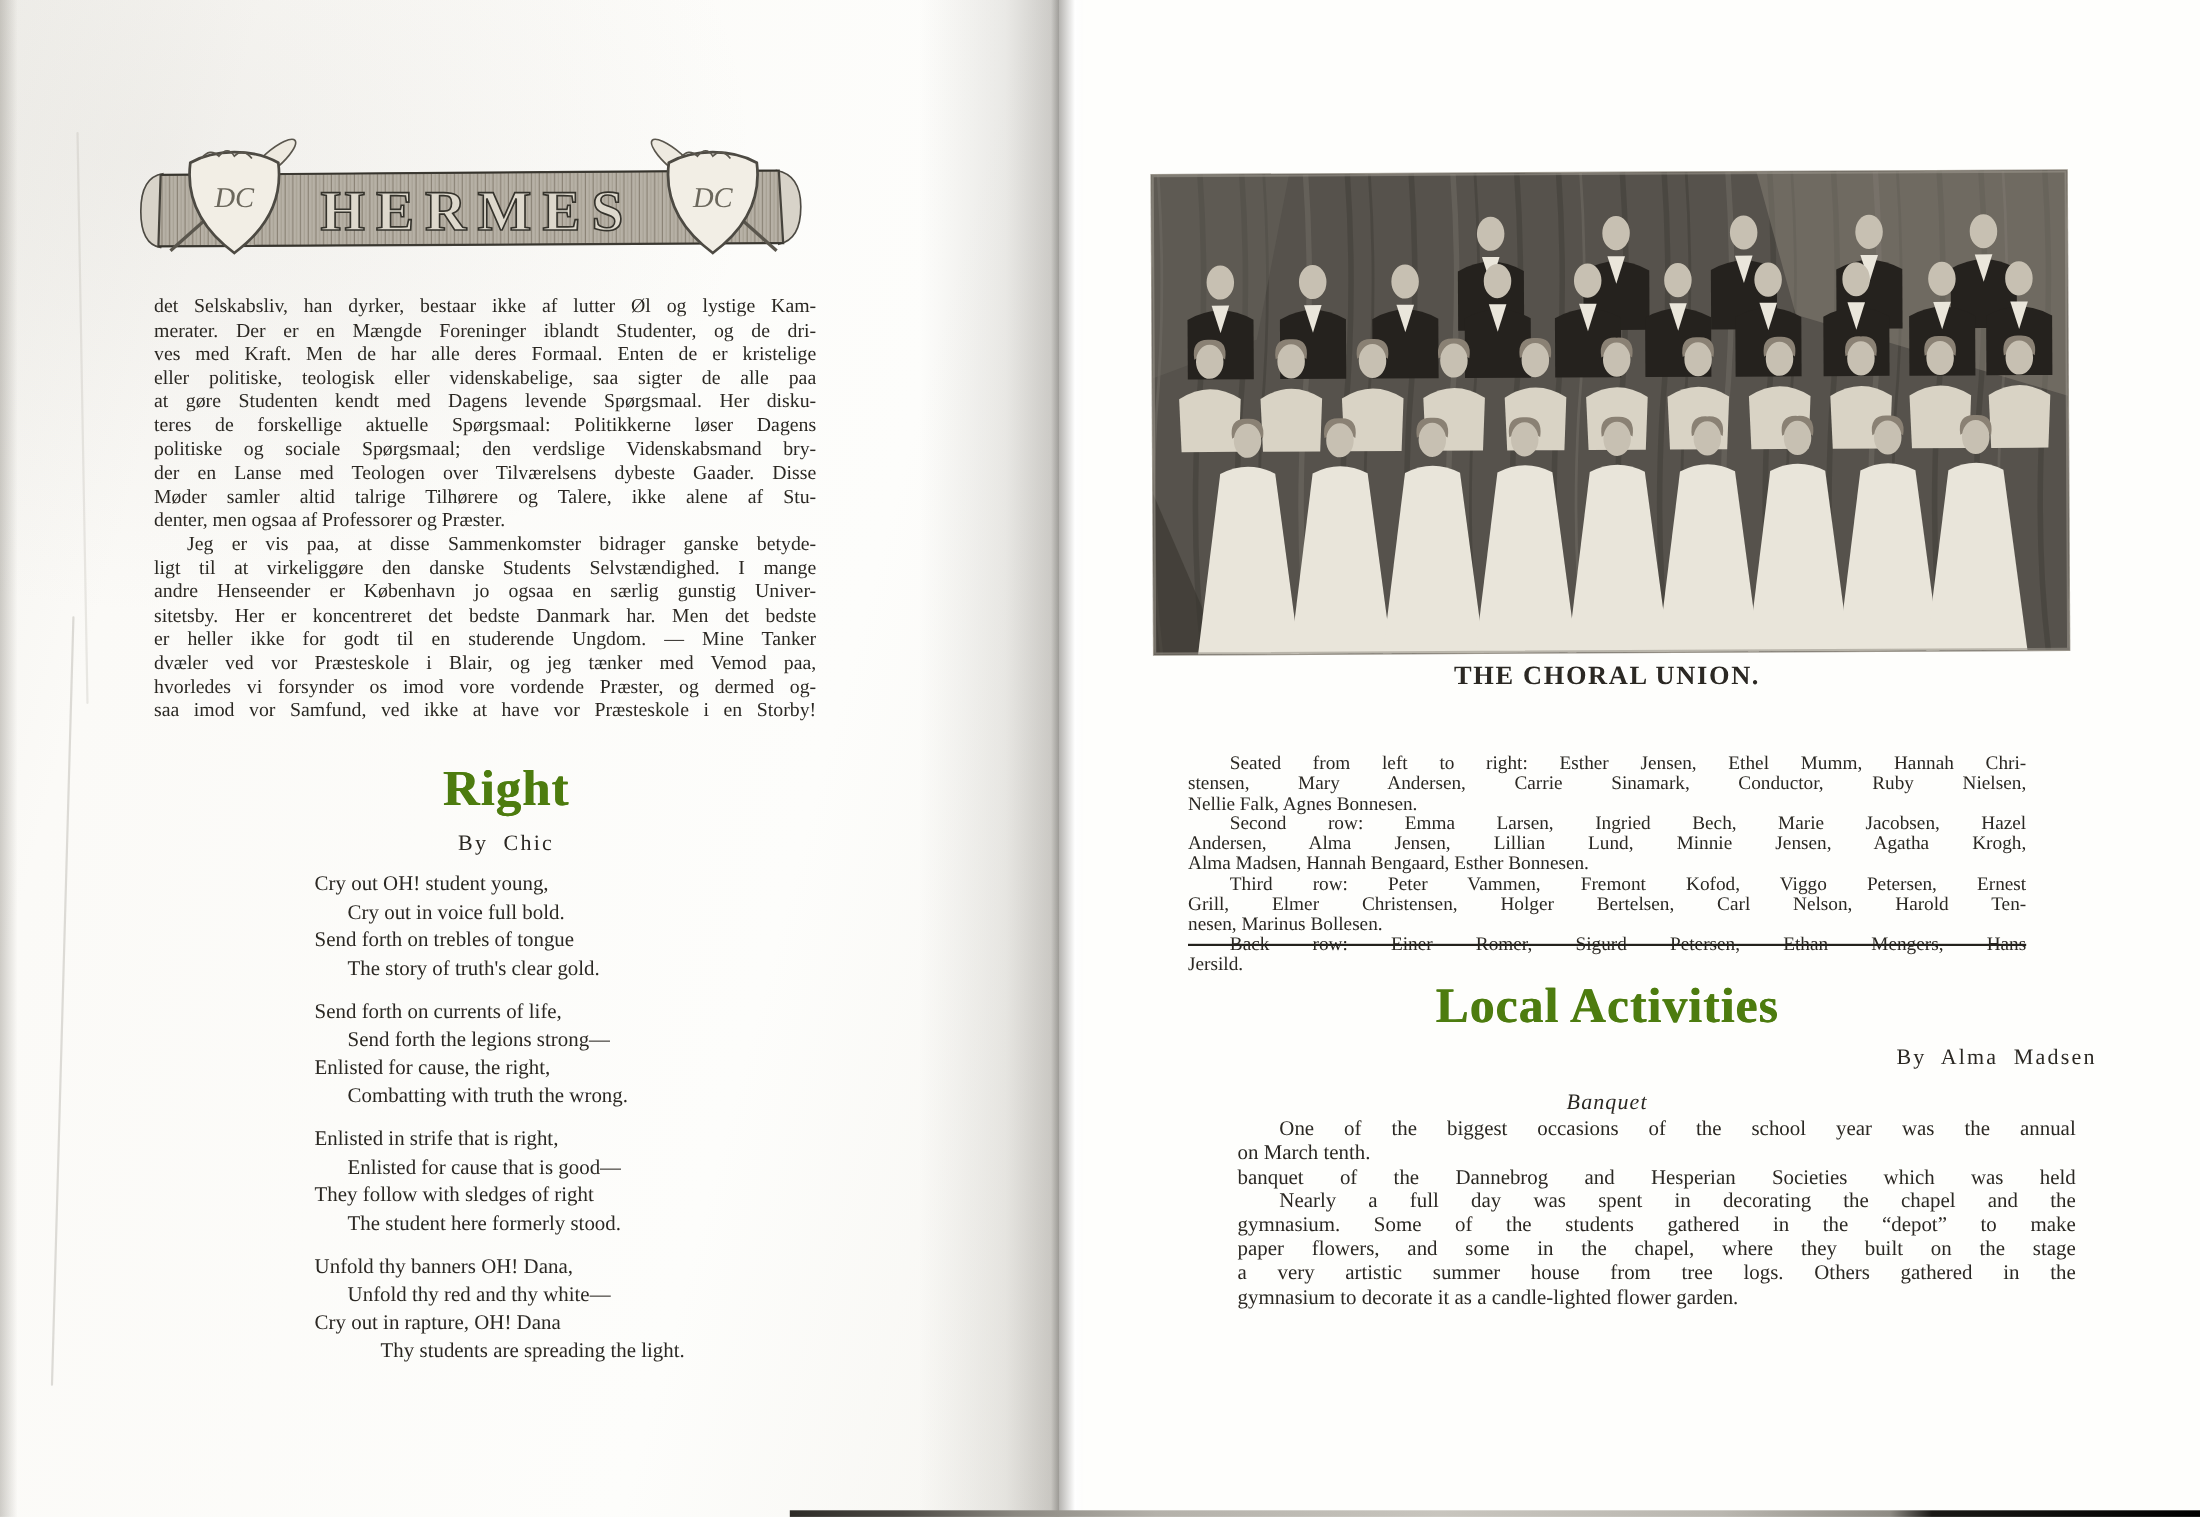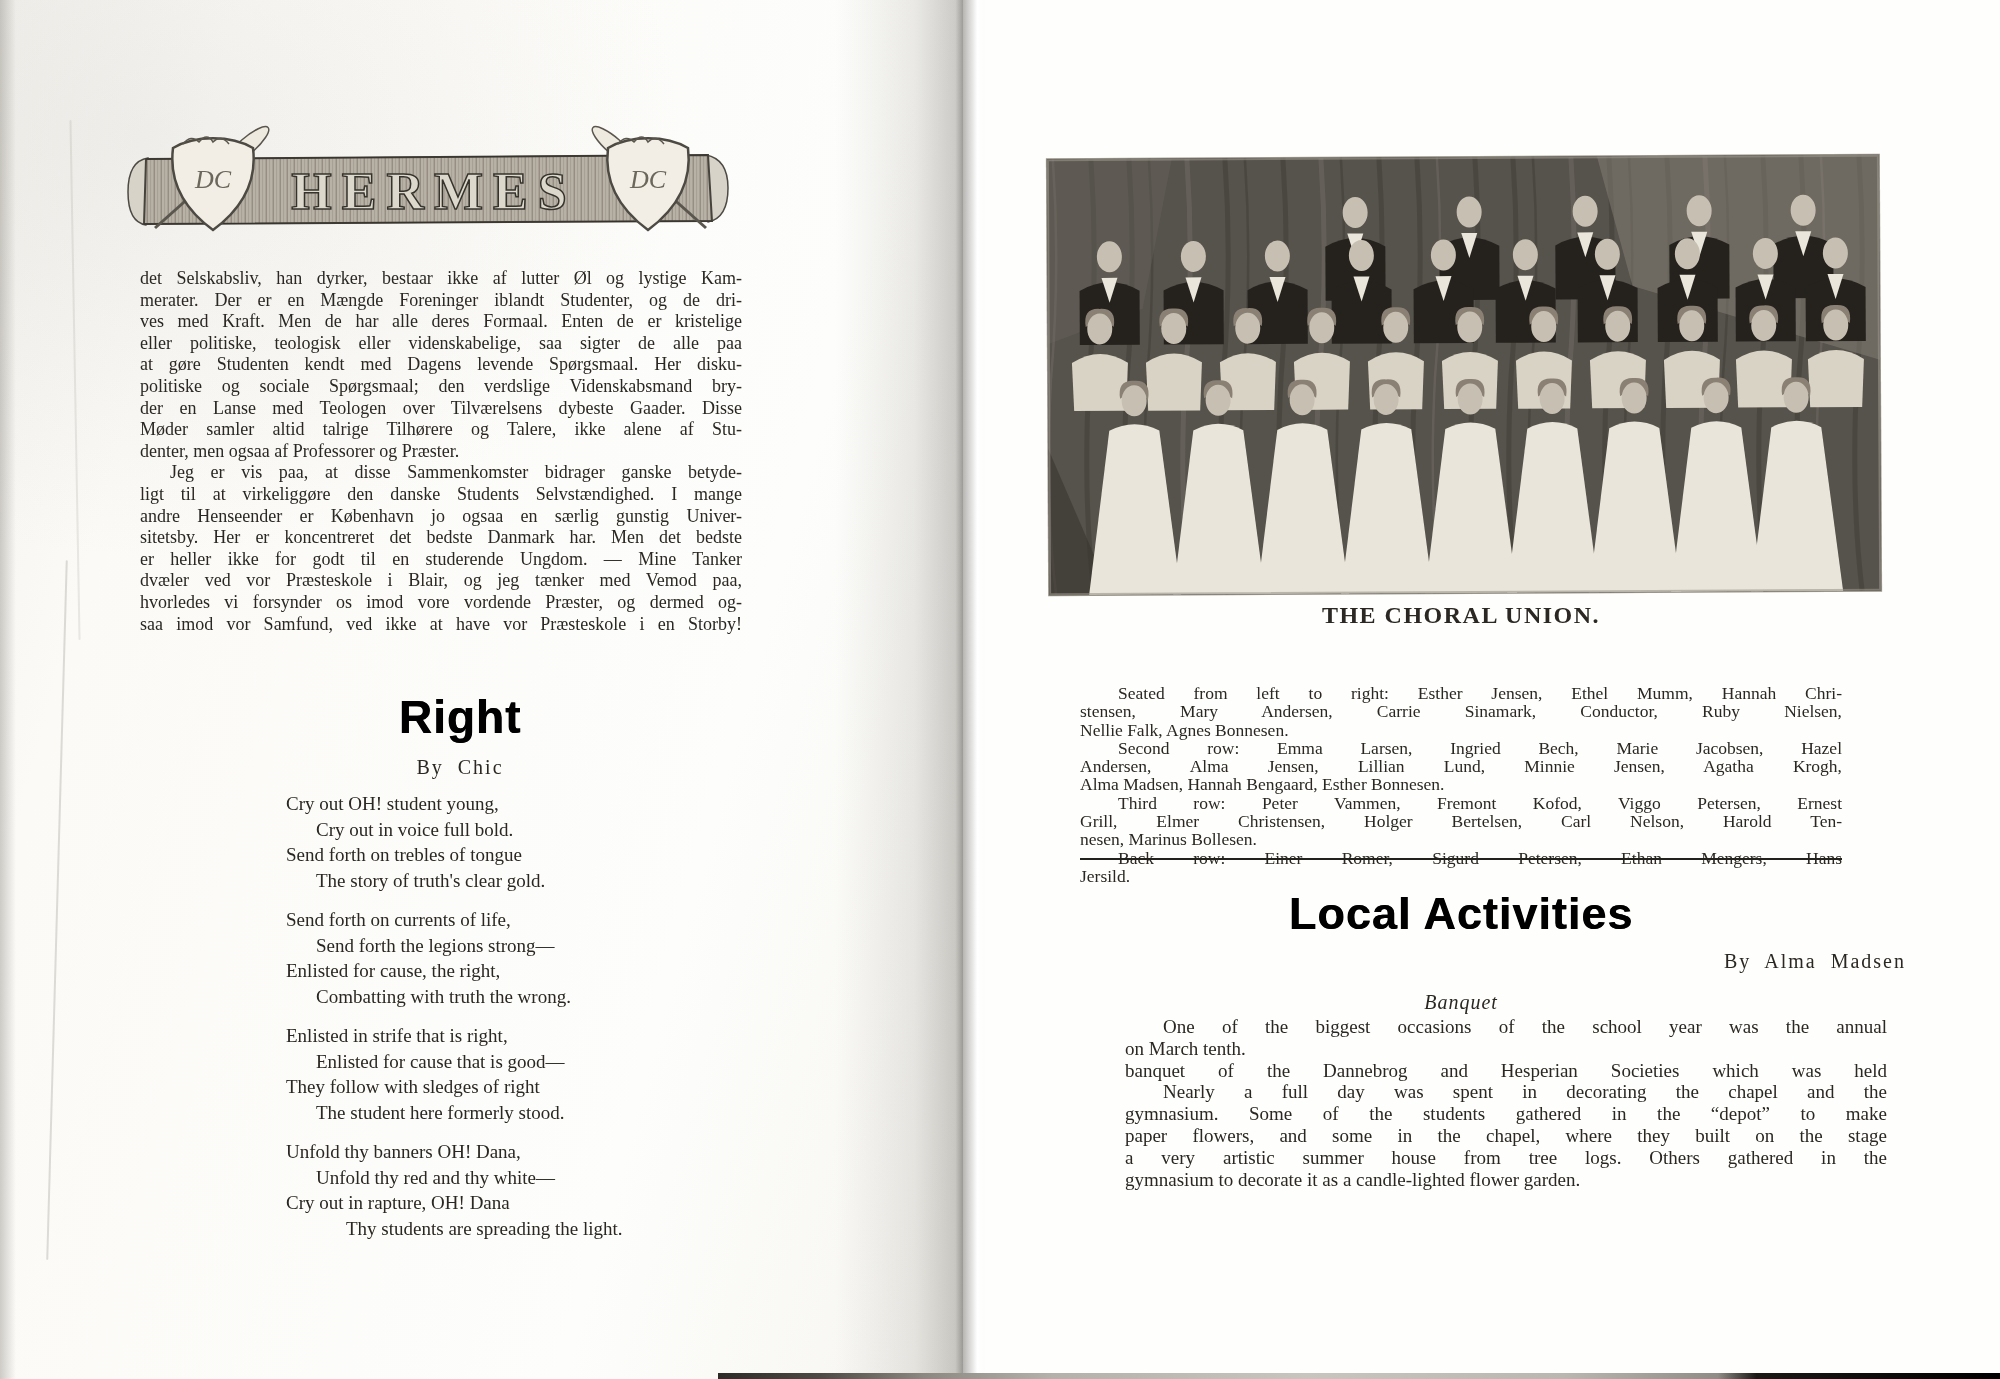--- a/index.html
+++ b/index.html
@@ -25,21 +25,21 @@
   .bottom-strip{position:absolute;left:718px;bottom:0;width:1282px;height:6px;
     background:linear-gradient(to right,#2d2b27 0%,#4d4a45 8%,#8b8881 16%,#b4b1aa 26%,
       #c8c5be 46%,#bab7b0 66%,#8f8c85 78%,#1a1916 81%,#000 100%);}
 
   
   .danish{position:absolute;left:140px;top:268px;width:602px;font-size:18px;line-height:21.6px;}
   .ln{text-align:justify;text-align-last:justify;}
   .ln.plain{text-align-last:left;}
   .ln.ind{text-indent:30px;}
 
-  .blackletter{font-family:Liberation Sans, sans-serif;font-weight:bold;color:#000000;
+  .blackletter{font-family:Liberation Serif, serif;font-weight:bold;color:#4d7c0f;
     text-shadow:.6px 0 0 currentColor;}
   .poem-title{position:absolute;left:150px;top:690px;width:620px;text-align:center;
     font-size:46px;letter-spacing:1px;}
   .poem-byline{position:absolute;left:150px;top:756px;width:620px;text-align:center;
     font-size:20px;letter-spacing:2px;word-spacing:7px;}
   .poem{position:absolute;left:286px;top:791px;width:390px;font-size:19px;line-height:25.5px;}
   .stanza{margin-bottom:14px;}
   .pv{text-align:left;}
   .pv.l1{padding-left:30px;}
   .pv.l2{padding-left:60px;}
@@ -110,20 +110,21 @@
       <text x="0" y="8" text-anchor="middle" font-family="Liberation Serif, serif" font-style="italic" font-size="26" fill="#6b675c">DC</text>
     </g>
   </svg>
 
   <div class="danish">
     <div class="ln">det Selskabsliv, han dyrker, bestaar ikke af lutter Øl og lystige Kam-</div>
     <div class="ln">merater. Der er en Mængde Foreninger iblandt Studenter, og de dri-</div>
     <div class="ln">ves med Kraft. Men de har alle deres Formaal. Enten de er kristelige</div>
     <div class="ln">eller politiske, teologisk eller videnskabelige, saa sigter de alle paa</div>
     <div class="ln">at gøre Studenten kendt med Dagens levende Spørgsmaal. Her disku-</div>
+    <div class="ln">teres de forskellige aktuelle Spørgsmaal: Politikkerne løser Dagens</div>
     <div class="ln">politiske og sociale Spørgsmaal; den verdslige Videnskabsmand bry-</div>
     <div class="ln">der en Lanse med Teologen over Tilværelsens dybeste Gaader. Disse</div>
     <div class="ln">Møder samler altid talrige Tilhørere og Talere, ikke alene af Stu-</div>
     <div class="ln plain">denter, men ogsaa af Professorer og Præster.</div>
     <div class="ln ind">Jeg er vis paa, at disse Sammenkomster bidrager ganske betyde-</div>
     <div class="ln">ligt til at virkeliggøre den danske Students Selvstændighed. I mange</div>
     <div class="ln">andre Henseender er København jo ogsaa en særlig gunstig Univer-</div>
     <div class="ln">sitetsby. Her er koncentreret det bedste Danmark har. Men det bedste</div>
     <div class="ln">er heller ikke for godt til en studerende Ungdom. — Mine Tanker</div>
     <div class="ln">dvæler ved vor Præsteskole i Blair, og jeg tænker med Vemod paa,</div>

